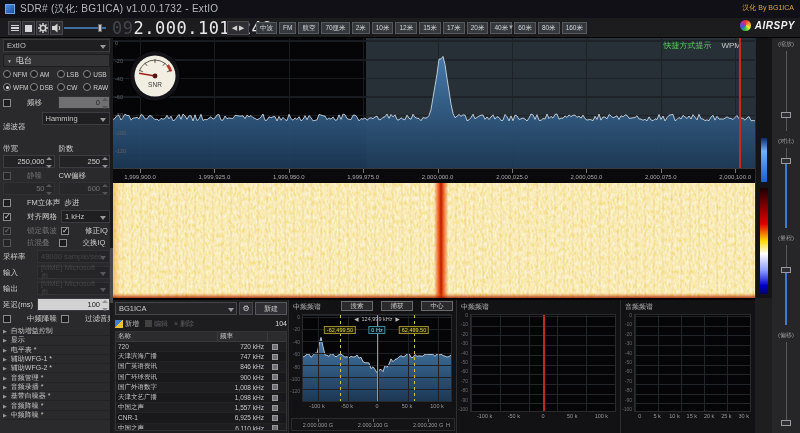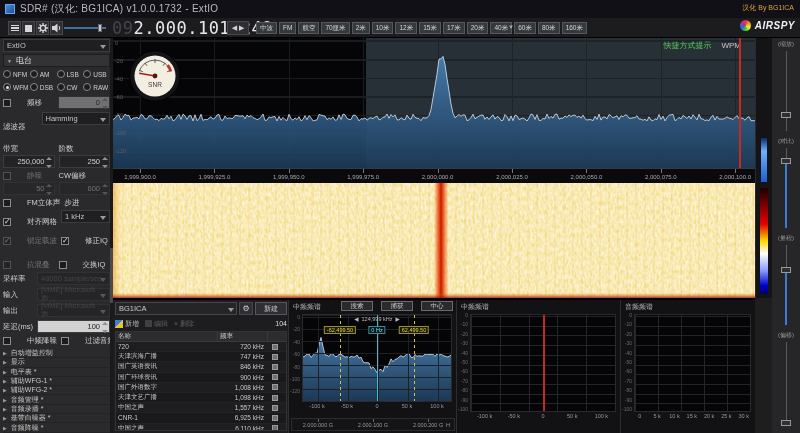--- a/index.html
+++ b/index.html
@@ -343,26 +343,26 @@
           <span class="cb"></span>
           <span class="slabel">FM立体声</span>
         </span>
       <span class="slabel">步进</span>
     </div>
     <div class="two">
       <span class="srow" style="margin:0">
           <span class="cb checked"></span>
           <span class="slabel">对齐网格</span>
         </span>
-      <span class="combo" style="margin-bottom:10px">
+      <span class="combo" style="margin-bottom:0">
           <span>1 kHz</span>
           <span class="caret"></span>
         </span>
     </div>
-    <div class="two" style="margin-bottom:14px">
+    <div class="two" style="margin-bottom:2px">
       <span class="srow" style="margin:0">
           <span class="cb checked dim"></span>
           <span class="slabel dim">锁定载波</span>
         </span>
       <span class="srow" style="margin:0">
           <span class="cb checked"></span>
           <span class="slabel">修正IQ</span>
         </span>
     </div>
     <div class="two" style="margin-bottom:2px">

